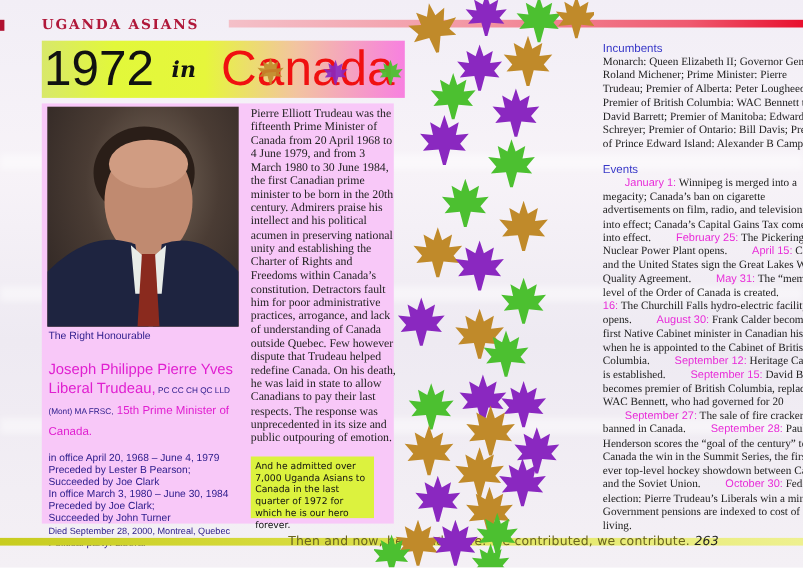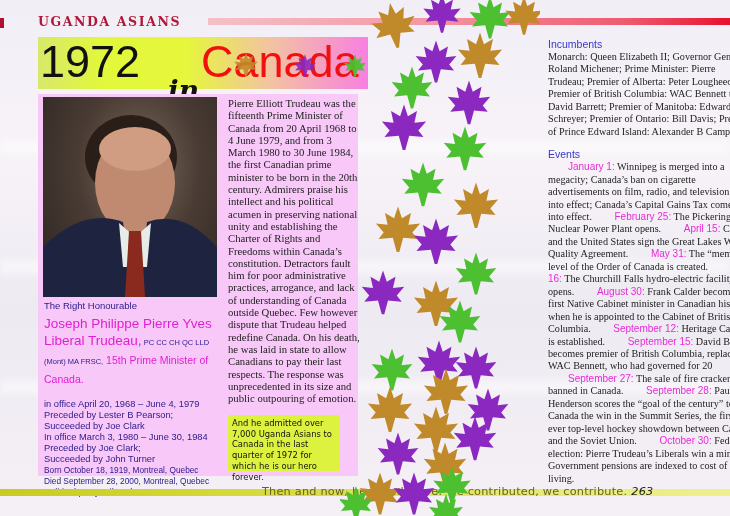--- a/index.html
+++ b/index.html
@@ -8,28 +8,28 @@
     font-family:"Liberation Sans",sans-serif;}
   .bg-streak{position:absolute;left:0;right:0;height:14px;background:rgba(255,255,255,0.45);filter:blur(3px);}
   .page-edge{position:absolute;left:0;top:18px;width:4px;height:10px;background:#b01030;}
   .header-text{position:absolute;left:38px;top:14px;font-family:"DejaVu Serif",serif;font-weight:bold;
     color:#b0183a;font-size:12.5px;letter-spacing:1.6px;}
   .header-rule{position:absolute;left:208px;top:18px;width:522px;height:7px;
     background:linear-gradient(90deg,#f4c0c8 0%,#f39aa6 40%,#ef5a70 80%,#e8102e 100%);}
   .title-box{position:absolute;left:38px;top:37px;width:330px;height:52px;
     background:linear-gradient(90deg,#d8e86a 0%,#e2f83a 20%,#e6f63c 45%,#f2c4a0 70%,#f880e0 100%);}
   .title-year{position:absolute;left:2px;top:-1px;font-family:"Liberation Sans",sans-serif;font-size:45px;color:#111;line-height:52px;}
-  .title-in{position:absolute;left:130px;top:0;font-family:"DejaVu Serif",serif;font-style:italic;font-weight:bold;font-size:28px;color:#111;line-height:52px;margin-top:28px;}
+  .title-in{position:absolute;left:118px;top:0;font-family:"DejaVu Serif",serif;font-style:italic;font-weight:bold;font-size:20px;color:#111;line-height:52px;}
   .title-canada{position:absolute;left:163px;top:-1px;font-family:"Liberation Sans",sans-serif;font-size:45px;color:#f01010;line-height:52px;}
   .pink-panel{position:absolute;left:38px;top:94px;width:320px;height:382px;background:#f8c8f8;}
   .photo{position:absolute;left:43px;top:97px;width:174px;height:200px;overflow:hidden;
     background:radial-gradient(ellipse at 55% 35%,#7a6a5c 0%,#4a3c34 45%,#2a2220 100%);}
   .info{position:absolute;left:44px;top:300px;width:180px;color:#2a1a8a;}
   .info .rh{font-size:9.5px;line-height:12px;}
-  .info .name{font-size:13.5px;color:#e020d0;line-height:17px;margin-top:3px;}
+  .info .name{font-size:13.5px;color:#e020d0;line-height:17px;margin-top:15px;}
   .info .post{font-size:7.5px;color:#2a1a8a;}
   .info .pm{font-size:10.5px;color:#e020d0;line-height:12px;}
   .info .lines{margin-top:12px;font-size:9.3px;line-height:11px;}
   .info .lines .sm{font-size:8.3px;}
   .bio{position:absolute;left:228px;top:97px;width:132px;font-family:"Liberation Serif",serif;
     font-size:10.7px;line-height:12.3px;color:#222;}
   .hero{position:absolute;left:228px;top:415px;width:112px;height:56px;background:#dcf23e;
     font-family:"DejaVu Sans",sans-serif;font-size:8.4px;line-height:10.7px;color:#111;padding:3px 4px 0 4px;box-sizing:border-box;}
   .right{position:absolute;left:548px;top:38px;width:206px;font-family:"Liberation Serif",serif;
     font-size:10.2px;line-height:12.45px;color:#222;}
@@ -84,21 +84,20 @@
 <div class="info">
   <div class="rh">The Right Honourable</div>
   <div class="name"><span>Joseph Philippe Pierre Yves</span><br><span>Liberal Trudeau,</span><span class="post"> PC CC CH QC LLD</span><br><span class="post">(Mont) MA FRSC,</span><span class="pm"> 15th Prime Minister of Canada.</span></div>
   <div class="lines">
     <div>in office April 20, 1968 – June 4, 1979</div>
     <div>Preceded by Lester B Pearson;</div>
     <div>Succeeded by Joe Clark</div>
     <div>In office March 3, 1980 – June 30, 1984</div>
     <div>Preceded by Joe Clark;</div>
     <div>Succeeded by John Turner</div>
-    <div class="sm">Born October 18, 1919, Montreal, Quebec</div>
     <div class="sm">Died September 28, 2000, Montreal, Quebec</div>
     <div>Political party: Liberal</div>
   </div>
 </div>
 
 <div class="bio">Pierre Elliott Trudeau was the fifteenth Prime Minister of Canada from 20 April 1968 to 4 June 1979, and from 3 March 1980 to 30 June 1984, the first Canadian prime minister to be born in the 20th century. Admirers praise his intellect and his political acumen in preserving national unity and establishing the Charter of Rights and Freedoms within Canada’s constitution. Detractors fault him for poor administrative practices, arrogance, and lack of understanding of Canada outside Quebec. Few however dispute that Trudeau helped redefine Canada. On his death, he was laid in state to allow Canadians to pay their last respects. The response was unprecedented in its size and public outpouring of emotion.</div>
 
 <div class="hero">And he admitted over 7,000 Uganda Asians to Canada in the last quarter of 1972 for which he is our hero forever.</div>
 
 <div class="right">

